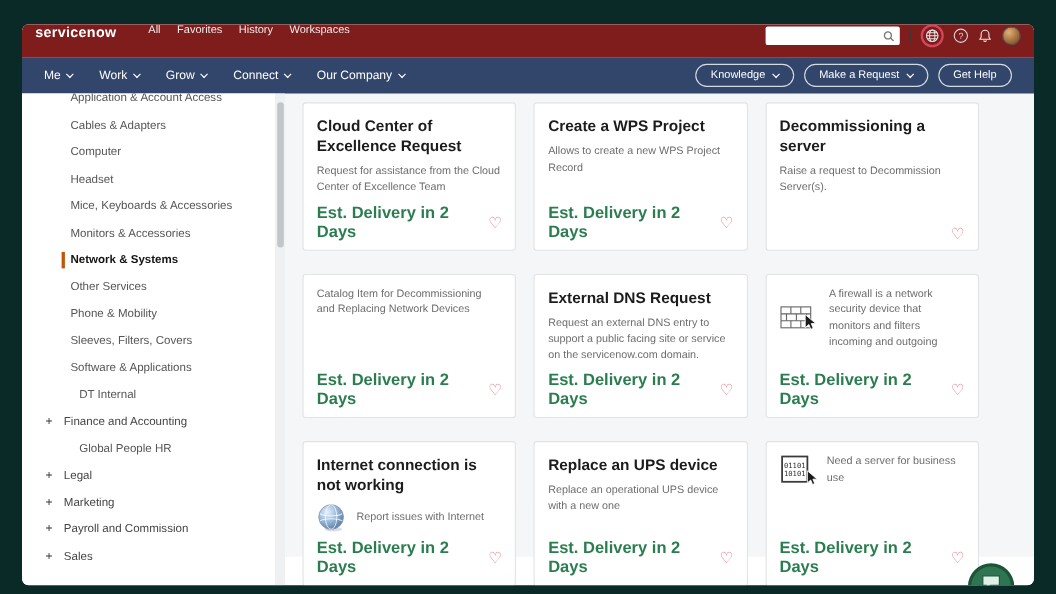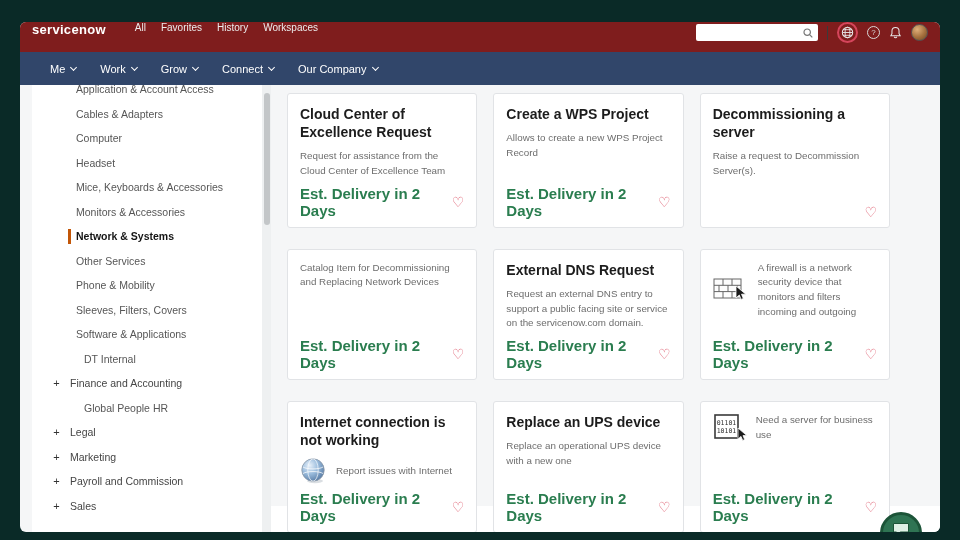--- a/index.html
+++ b/index.html
@@ -48,40 +48,40 @@
   .bell { display: inline-flex; cursor: pointer; }
   .avatar {
     width: 17px; height: 17px; border-radius: 50%;
     background: radial-gradient(circle at 35% 30%, #e0b07a 0%, #a5703d 55%, #6e4522 100%);
     border: 1px solid #555; cursor: pointer;
   }
 
   
   .menubar {
     height: 33px; background: #31466a; color: #fff;
-    display: flex; align-items: center; padding: 0 30px; flex: 0 0 auto;
+    display: flex; align-items: center; padding: 0 20px; flex: 0 0 auto;
   }
   .menu-items { display: flex; gap: 24px; }
   .menu-item { display: flex; align-items: center; font-size: 11px; cursor: pointer; white-space: nowrap; }
   .chev {
     width: 5px; height: 5px;
     border-right: 1.4px solid currentColor; border-bottom: 1.4px solid currentColor;
     transform: rotate(45deg); display: inline-block; margin-left: 6px; margin-top: -3px;
   }
   .menu-actions { margin-left: auto; display: flex; gap: 9px; }
   .pill {
     display: flex; align-items: center;
     border: 1px solid rgba(255,255,255,.8); background: transparent; color: #fff;
     font-size: 10px; font-family: inherit; border-radius: 12px; padding: 4px 13px;
     cursor: pointer; white-space: nowrap;
   }
   .pill .chev { margin-left: 7px; }
 
   
-  .content { flex: 1; display: flex; min-height: 0; padding-left: 12px; }
+  .content { flex: 1; display: flex; min-height: 0; }
   .sidebar { width: 230px; flex: 0 0 auto; background: #fff; overflow: hidden; }
   .sidebar ul { list-style: none; margin-top: -8px; }
   .side-item {
     height: 24.5px; display: flex; align-items: center;
     padding-left: 44px; font-size: 10.5px; color: #565656;
     cursor: pointer; position: relative; white-space: nowrap;
   }
   .side-item.top { padding-left: 52px; }
   .side-item.plus { padding-left: 20px; color: #454545; }
   .plus-ic { width: 9px; margin-right: 9px; font-size: 11px; color: #333; text-align: center; }
@@ -178,20 +178,34 @@
   </span>
           <span class="menu-item">
     <span class="lbl">Connect</span>
     <span class="chev"></span>
   </span>
           <span class="menu-item">
     <span class="lbl">Our Company</span>
     <span class="chev"></span>
   </span>
         </div>
+      <div class="menu-actions">
+          <button class="pill">
+    <span class="lbl">Knowledge</span>
+    <span class="chev"></span>
+  </button>
+          <button class="pill">
+    <span class="lbl">Make a Request</span>
+    <span class="chev"></span>
+  </button>
+          <button class="pill">
+    <span class="lbl">Get Help</span>
+
+  </button>
+        </div>
     </nav>
 
     <div class="content">
       <aside class="sidebar">
         <ul>
             <li class="side-item">
 
     <span class="lbl">Application &amp; Account Access</span>
   </li>
             <li class="side-item">

